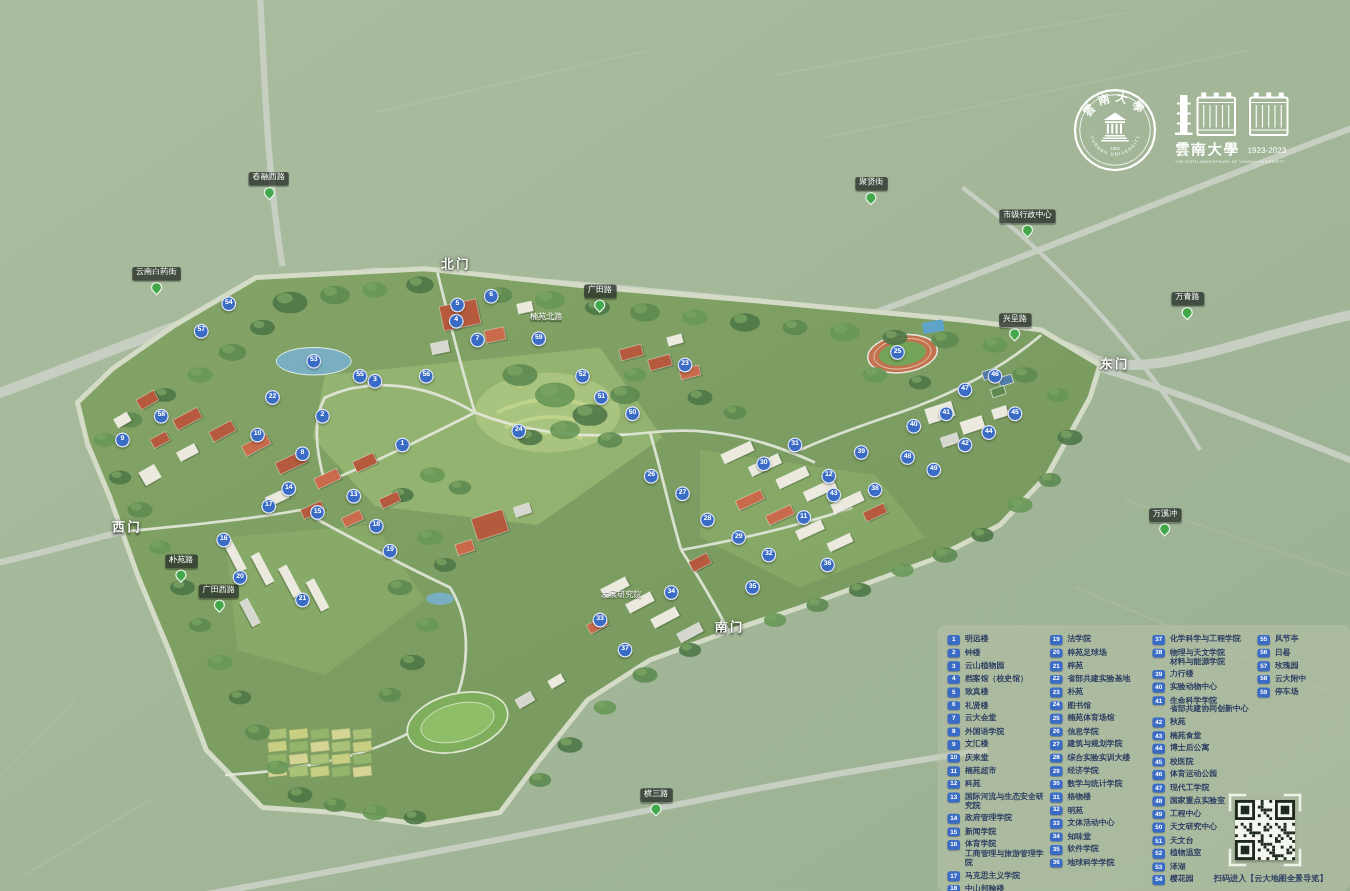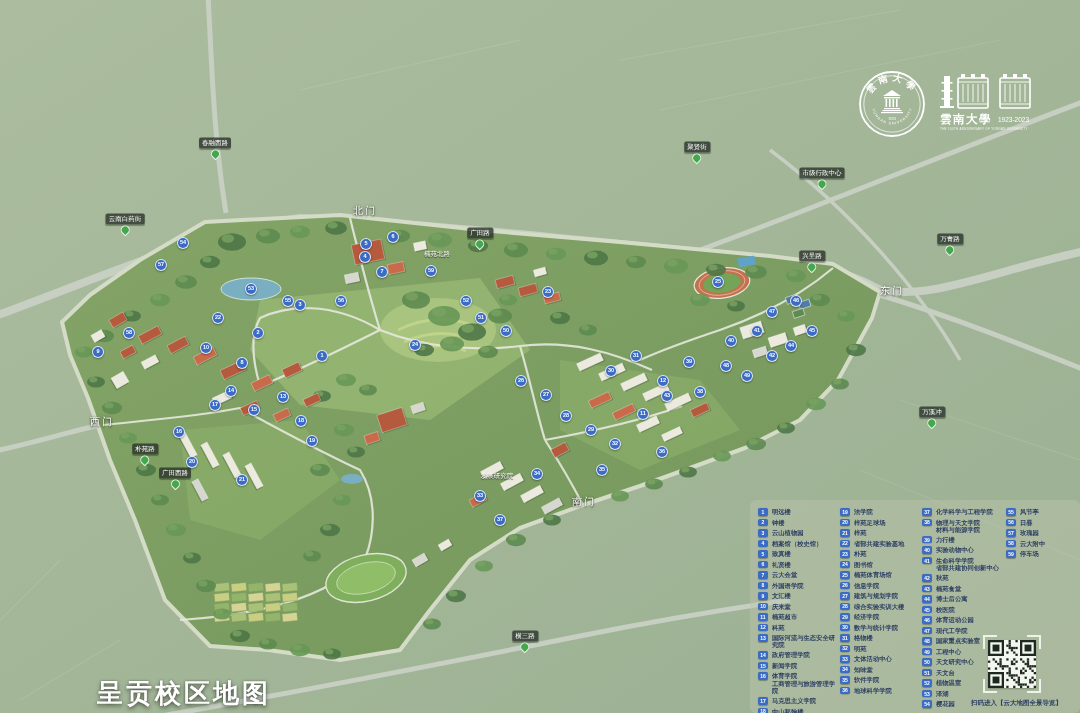--- a/index.html
+++ b/index.html
@@ -1,21 +1,21 @@
 <!DOCTYPE html>
 <html><head>
 <meta charset="utf-8">
 <style>
   html,body{margin:0;padding:0;}
   body{width:1080px;height:713px;overflow:hidden;position:relative;
        font-family:"Liberation Sans","DejaVu Sans",sans-serif;}
   #stage{position:absolute;inset:0;width:1080px;height:713px;}
   #mapsvg{position:absolute;left:0;top:0;}
   
-  .gate{position:absolute;transform:translate(-50%,-50%);color:#fff;font-size:10px;font-weight:normal;
+  .gate{position:absolute;transform:translate(-50%,-50%);color:#fff;font-size:10px;font-weight:bold;
         letter-spacing:2px;text-shadow:0 1px 2px rgba(0,0,0,.75),0 0 3px rgba(0,0,0,.5);white-space:nowrap;}
   .poi{position:absolute;transform:translate(-50%,-50%);color:#fff;font-size:6.5px;
        text-shadow:0 1px 1px rgba(0,0,0,.8);white-space:nowrap;}
   .pin{position:absolute;transform:translate(-50%,-100%);display:flex;flex-direction:column;align-items:center;}
   .pin .pin-label{background:rgba(38,48,40,.78);color:#fff;font-size:6.5px;line-height:1;
        padding:2px 3px;border-radius:2px;white-space:nowrap;box-shadow:0 1px 1px rgba(0,0,0,.3);}
   .pin .pin-dot{width:7px;height:7px;border-radius:50% 50% 50% 0;transform:rotate(-45deg);
        background:#43a84b;border:1px solid #e9f3e7;margin-top:1px;}
   .marker{position:absolute;transform:translate(-50%,-50%);width:10px;height:10px;border-radius:50%;
        background:#3b6cc5;border:0.5px solid rgba(255,255,255,.85);color:#fff;font-size:5.5px;font-weight:bold;
@@ -826,21 +826,20 @@
           <rect x="15" y="1" width="5" height="5" fill="#f4f6f0"></rect>
           <rect x="16" y="2" width="3" height="3" fill="#1e2a20"></rect>
           <rect x="0" y="14" width="7" height="7" fill="#1e2a20"></rect>
           <rect x="1" y="15" width="5" height="5" fill="#f4f6f0"></rect>
           <rect x="2" y="16" width="3" height="3" fill="#1e2a20"></rect>
         </svg>
     </div>
   </div>
   <div id="qr-note">扫码进入【云大地图全景导览】</div>
 
-  <div id="page-title">呈贡校区地图</div>
 <div class="gate" style="left: 365px; top: 211px;">北门</div>
     <div class="gate" style="left: 892px; top: 291px;">东门</div>
     <div class="gate" style="left: 102px; top: 422px;">西门</div>
     <div class="gate" style="left: 584px; top: 502px;">南门</div>
     <div class="poi" style="left: 497px; top: 476px;">发展研究院</div>
     <div class="poi" style="left: 437px; top: 254px;">楠苑北路</div>
     <div class="pin" style="left: 215px; top: 158px;">
       <div class="pin-label">春融西路</div>
       <div class="pin-dot"></div>
     </div>

